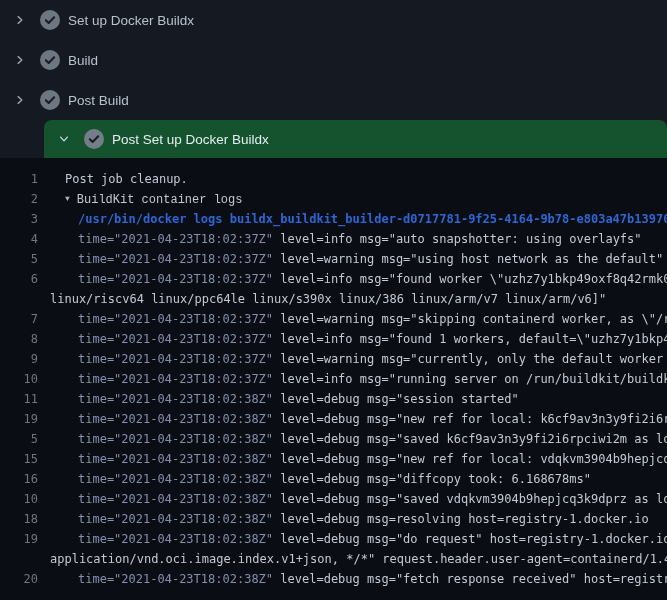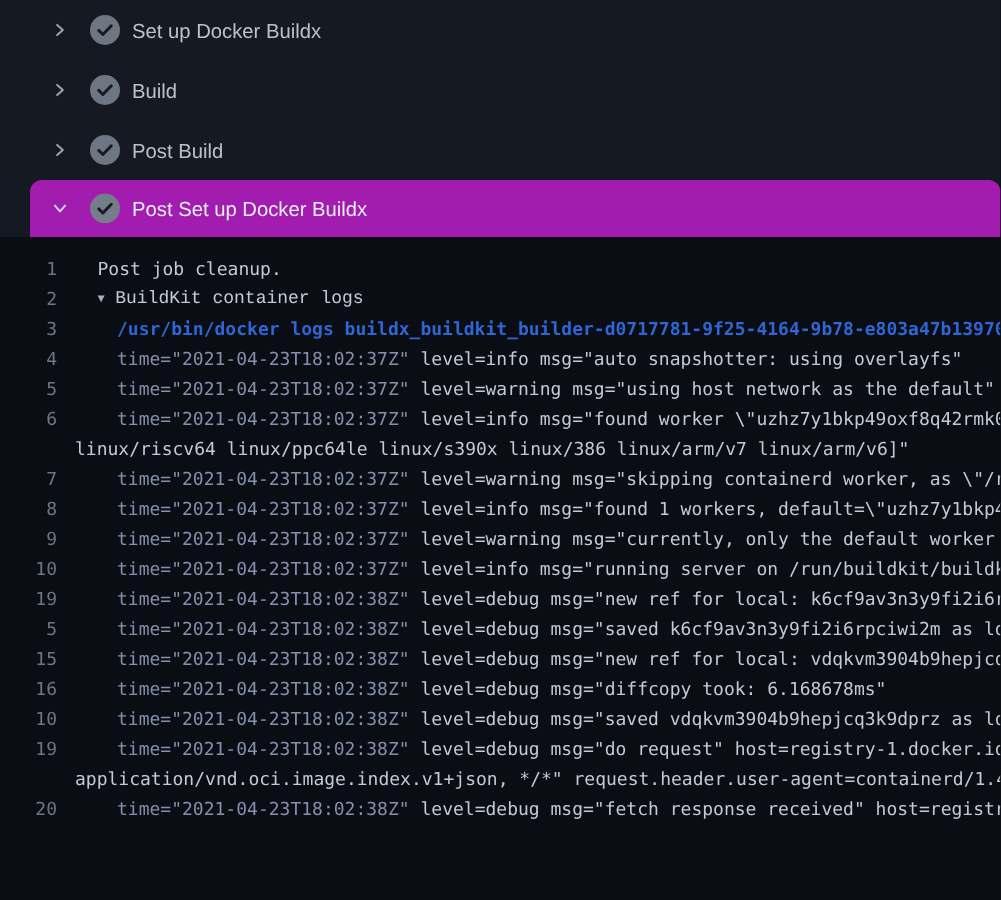--- a/index.html
+++ b/index.html
@@ -5,27 +5,27 @@
   html,body{margin:0;padding:0;}
   body{
     width:667px;height:600px;overflow:hidden;
     background:#151a22;
     font-family:"Liberation Sans", sans-serif;
     -webkit-font-smoothing:antialiased;
   }
   .app{width:667px;height:600px;display:flex;flex-direction:column;}
 
   
-  .steps{flex:0 0 auto;padding-left:20px;}
+  .steps{flex:0 0 auto;}
   .step-row{
     display:flex;align-items:center;height:40px;cursor:pointer;
     padding-left:10px;box-sizing:border-box;
   }
   .step-row.expanded{
-    height:38px;background:#a21caf;border-radius:8px 8px 0 0;
+    height:38px;background:#14532d;border-radius:8px 8px 0 0;margin-left:44px;
   }
   .chev{width:16px;height:16px;display:inline-flex;align-items:center;justify-content:center;color:#9aa4b2;flex:0 0 auto;margin:0 2px;}
   .step-row.expanded .chev{color:#cdd5de;}
   .check{width:20px;height:20px;display:inline-flex;margin-left:10px;flex:0 0 auto;}
   .step-label{margin-left:8px;font-size:13.5px;color:#b9c1cb;white-space:nowrap;}
   .step-row.expanded .step-label{color:#e6edf3;}
 
   
   .log{
     flex:1 1 auto;background:#0a0d13;overflow:hidden;
@@ -168,20 +168,24 @@
       <div class="row">
         <a class="num">9</a>
         <div class="content k-entry"><span class="ts">time="2021-04-23T18:02:37Z"</span><span class="msg"> level=warning msg="currently, only the default worker ca</span></div>
       </div>
 
       <div class="row">
         <a class="num">10</a>
         <div class="content k-entry"><span class="ts">time="2021-04-23T18:02:37Z"</span><span class="msg"> level=info msg="running server on /run/buildkit/buildkit</span></div>
       </div>
 
+      <div class="row">
+        <a class="num">11</a>
+        <div class="content k-entry"><span class="ts">time="2021-04-23T18:02:38Z"</span><span class="msg"> level=debug msg="session started"</span></div>
+      </div>
 
       <div class="row">
         <a class="num">19</a>
         <div class="content k-entry"><span class="ts">time="2021-04-23T18:02:38Z"</span><span class="msg"> level=debug msg="new ref for local: k6cf9av3n3y9fi2i6rpc</span></div>
       </div>
 
 
       <div class="row">
         <a class="num">5</a>
         <div class="content k-entry"><span class="ts">time="2021-04-23T18:02:38Z"</span><span class="msg"> level=debug msg="saved k6cf9av3n3y9fi2i6rpciwi2m as loca</span></div>
@@ -195,20 +199,24 @@
       <div class="row">
         <a class="num">16</a>
         <div class="content k-entry"><span class="ts">time="2021-04-23T18:02:38Z"</span><span class="msg"> level=debug msg="diffcopy took: 6.168678ms"</span></div>
       </div>
 
       <div class="row">
         <a class="num">10</a>
         <div class="content k-entry"><span class="ts">time="2021-04-23T18:02:38Z"</span><span class="msg"> level=debug msg="saved vdqkvm3904b9hepjcq3k9dprz as loca</span></div>
       </div>
 
+      <div class="row">
+        <a class="num">18</a>
+        <div class="content k-entry"><span class="ts">time="2021-04-23T18:02:38Z"</span><span class="msg"> level=debug msg=resolving host=registry-1.docker.io</span></div>
+      </div>
 
       <div class="row">
         <a class="num">19</a>
         <div class="content k-entry"><span class="ts">time="2021-04-23T18:02:38Z"</span><span class="msg"> level=debug msg="do request" host=registry-1.docker.io r</span></div>
       </div>
 
       <div class="row">
         <a class="num"></a>
         <div class="content k-wrap"><span class="ts"></span><span class="msg">application/vnd.oci.image.index.v1+json, */*" request.header.user-agent=containerd/1.4</span></div>
       </div>

